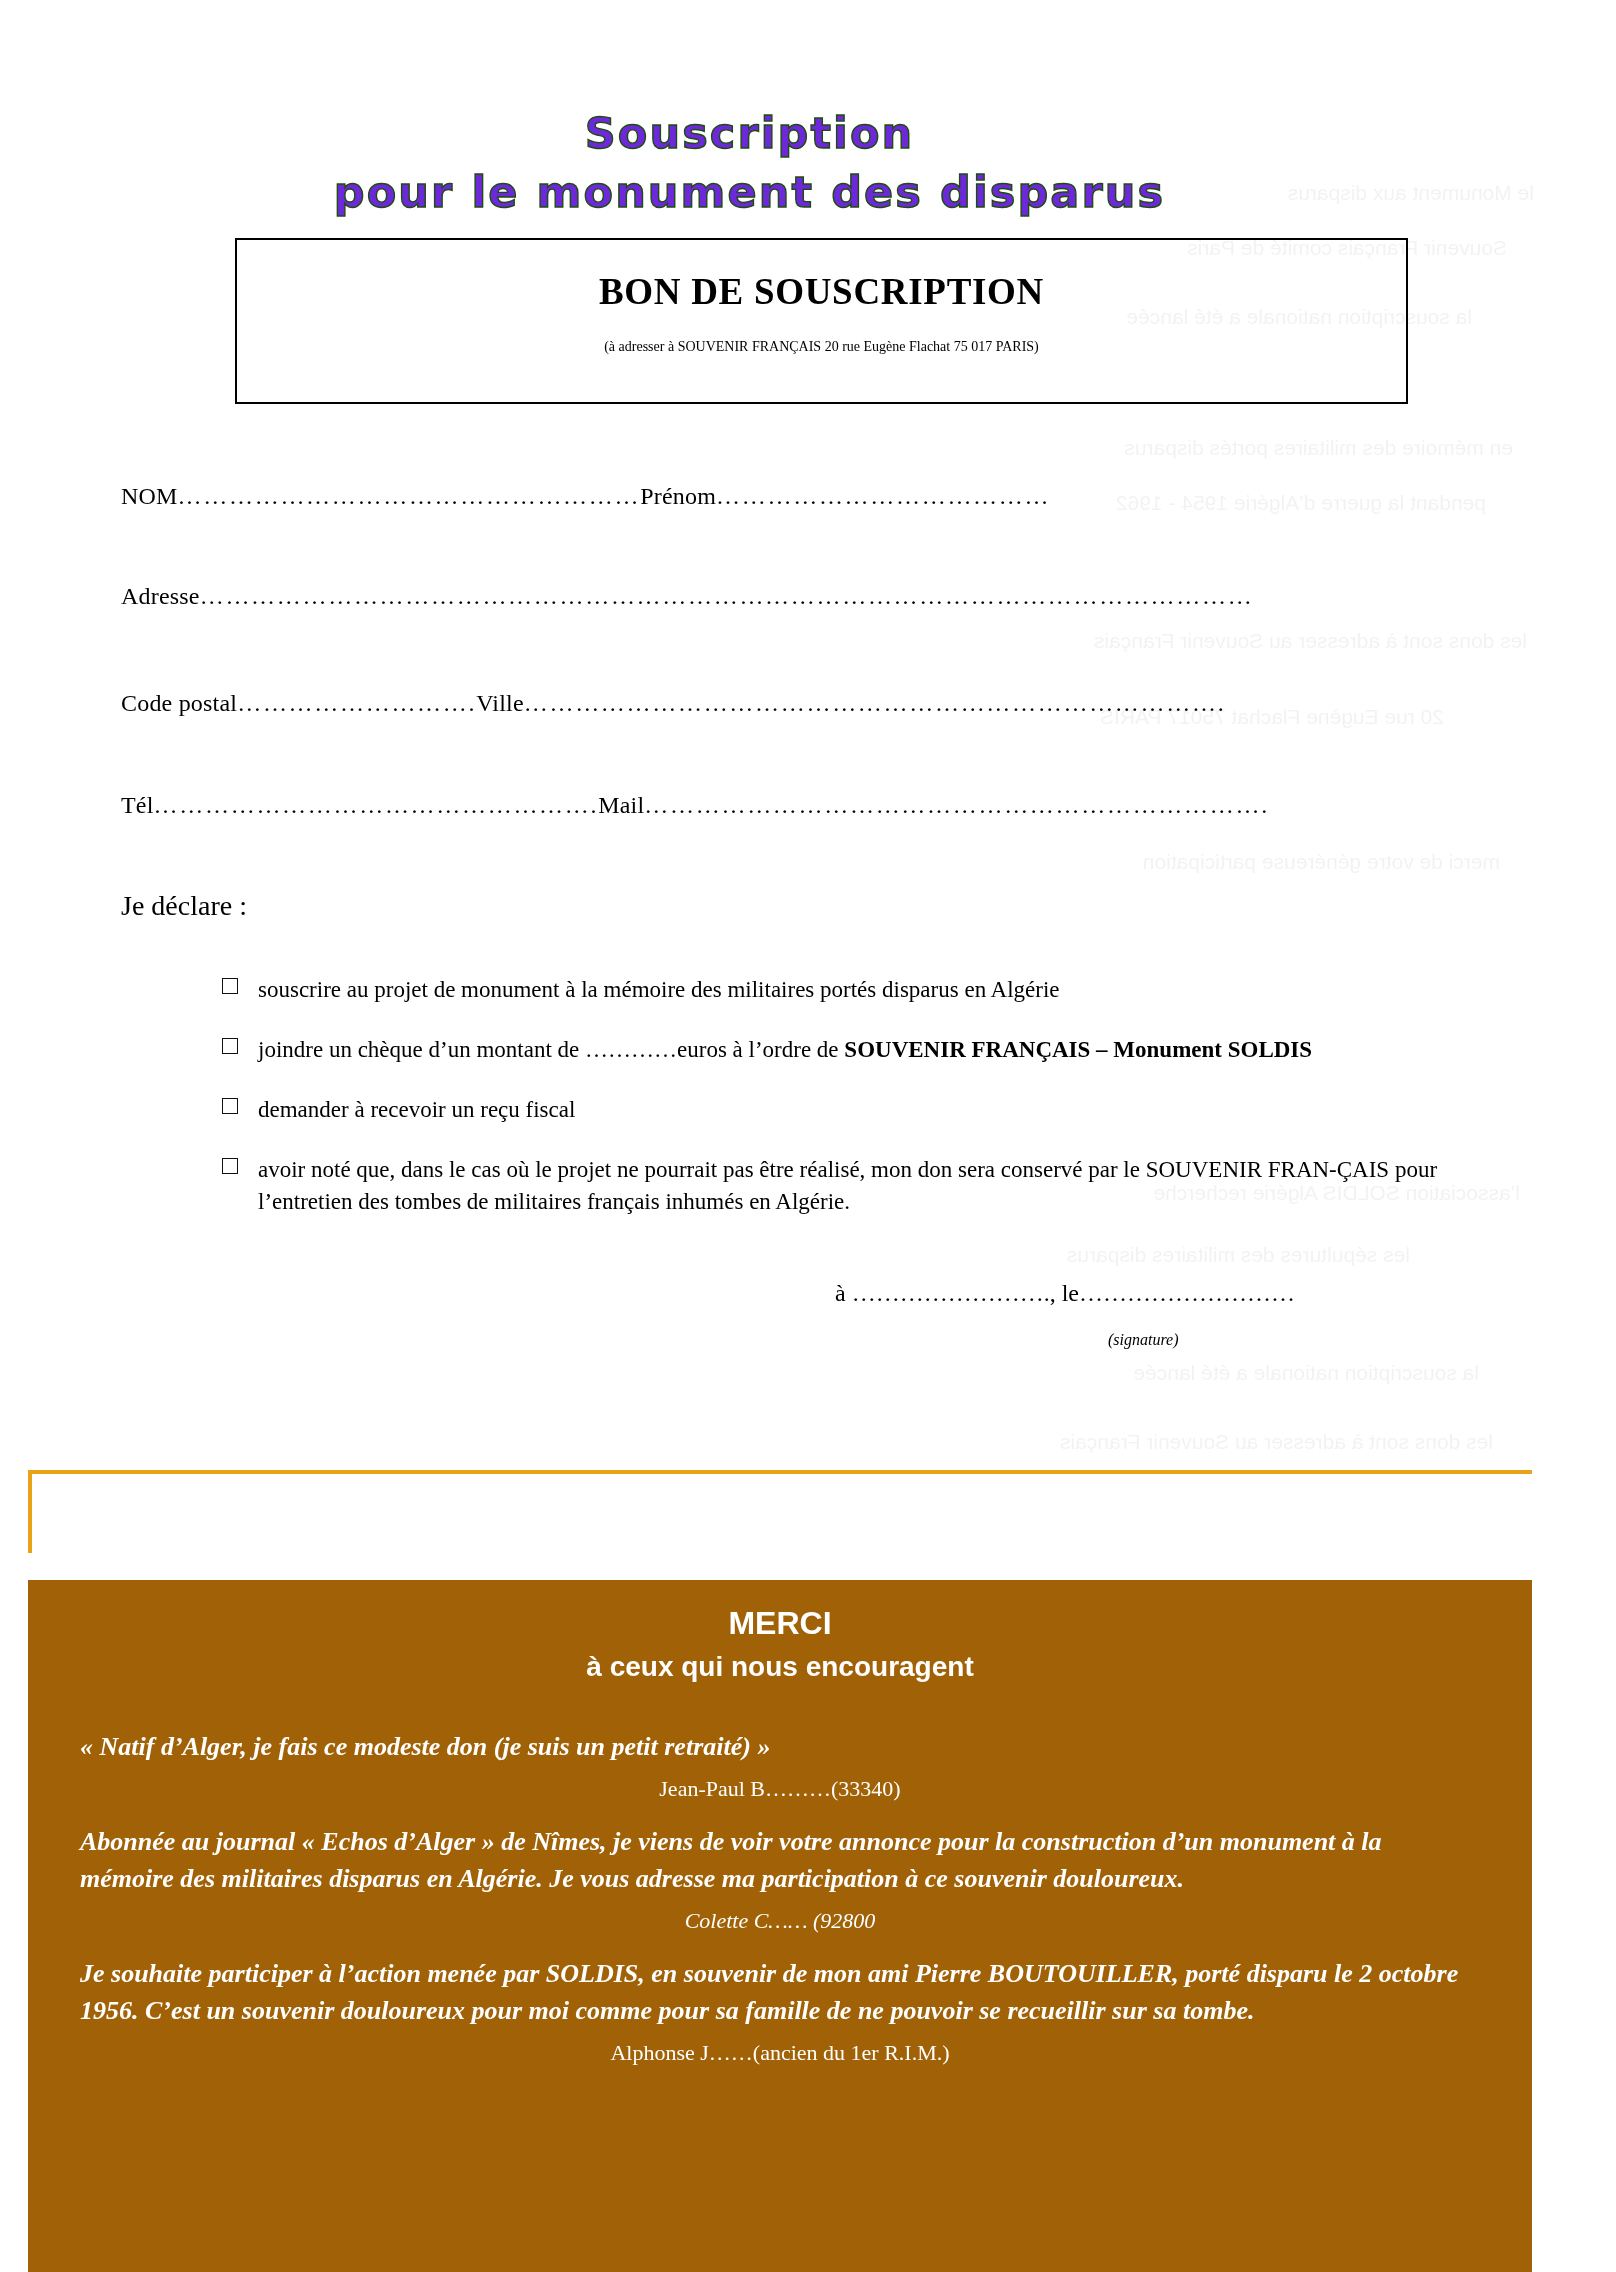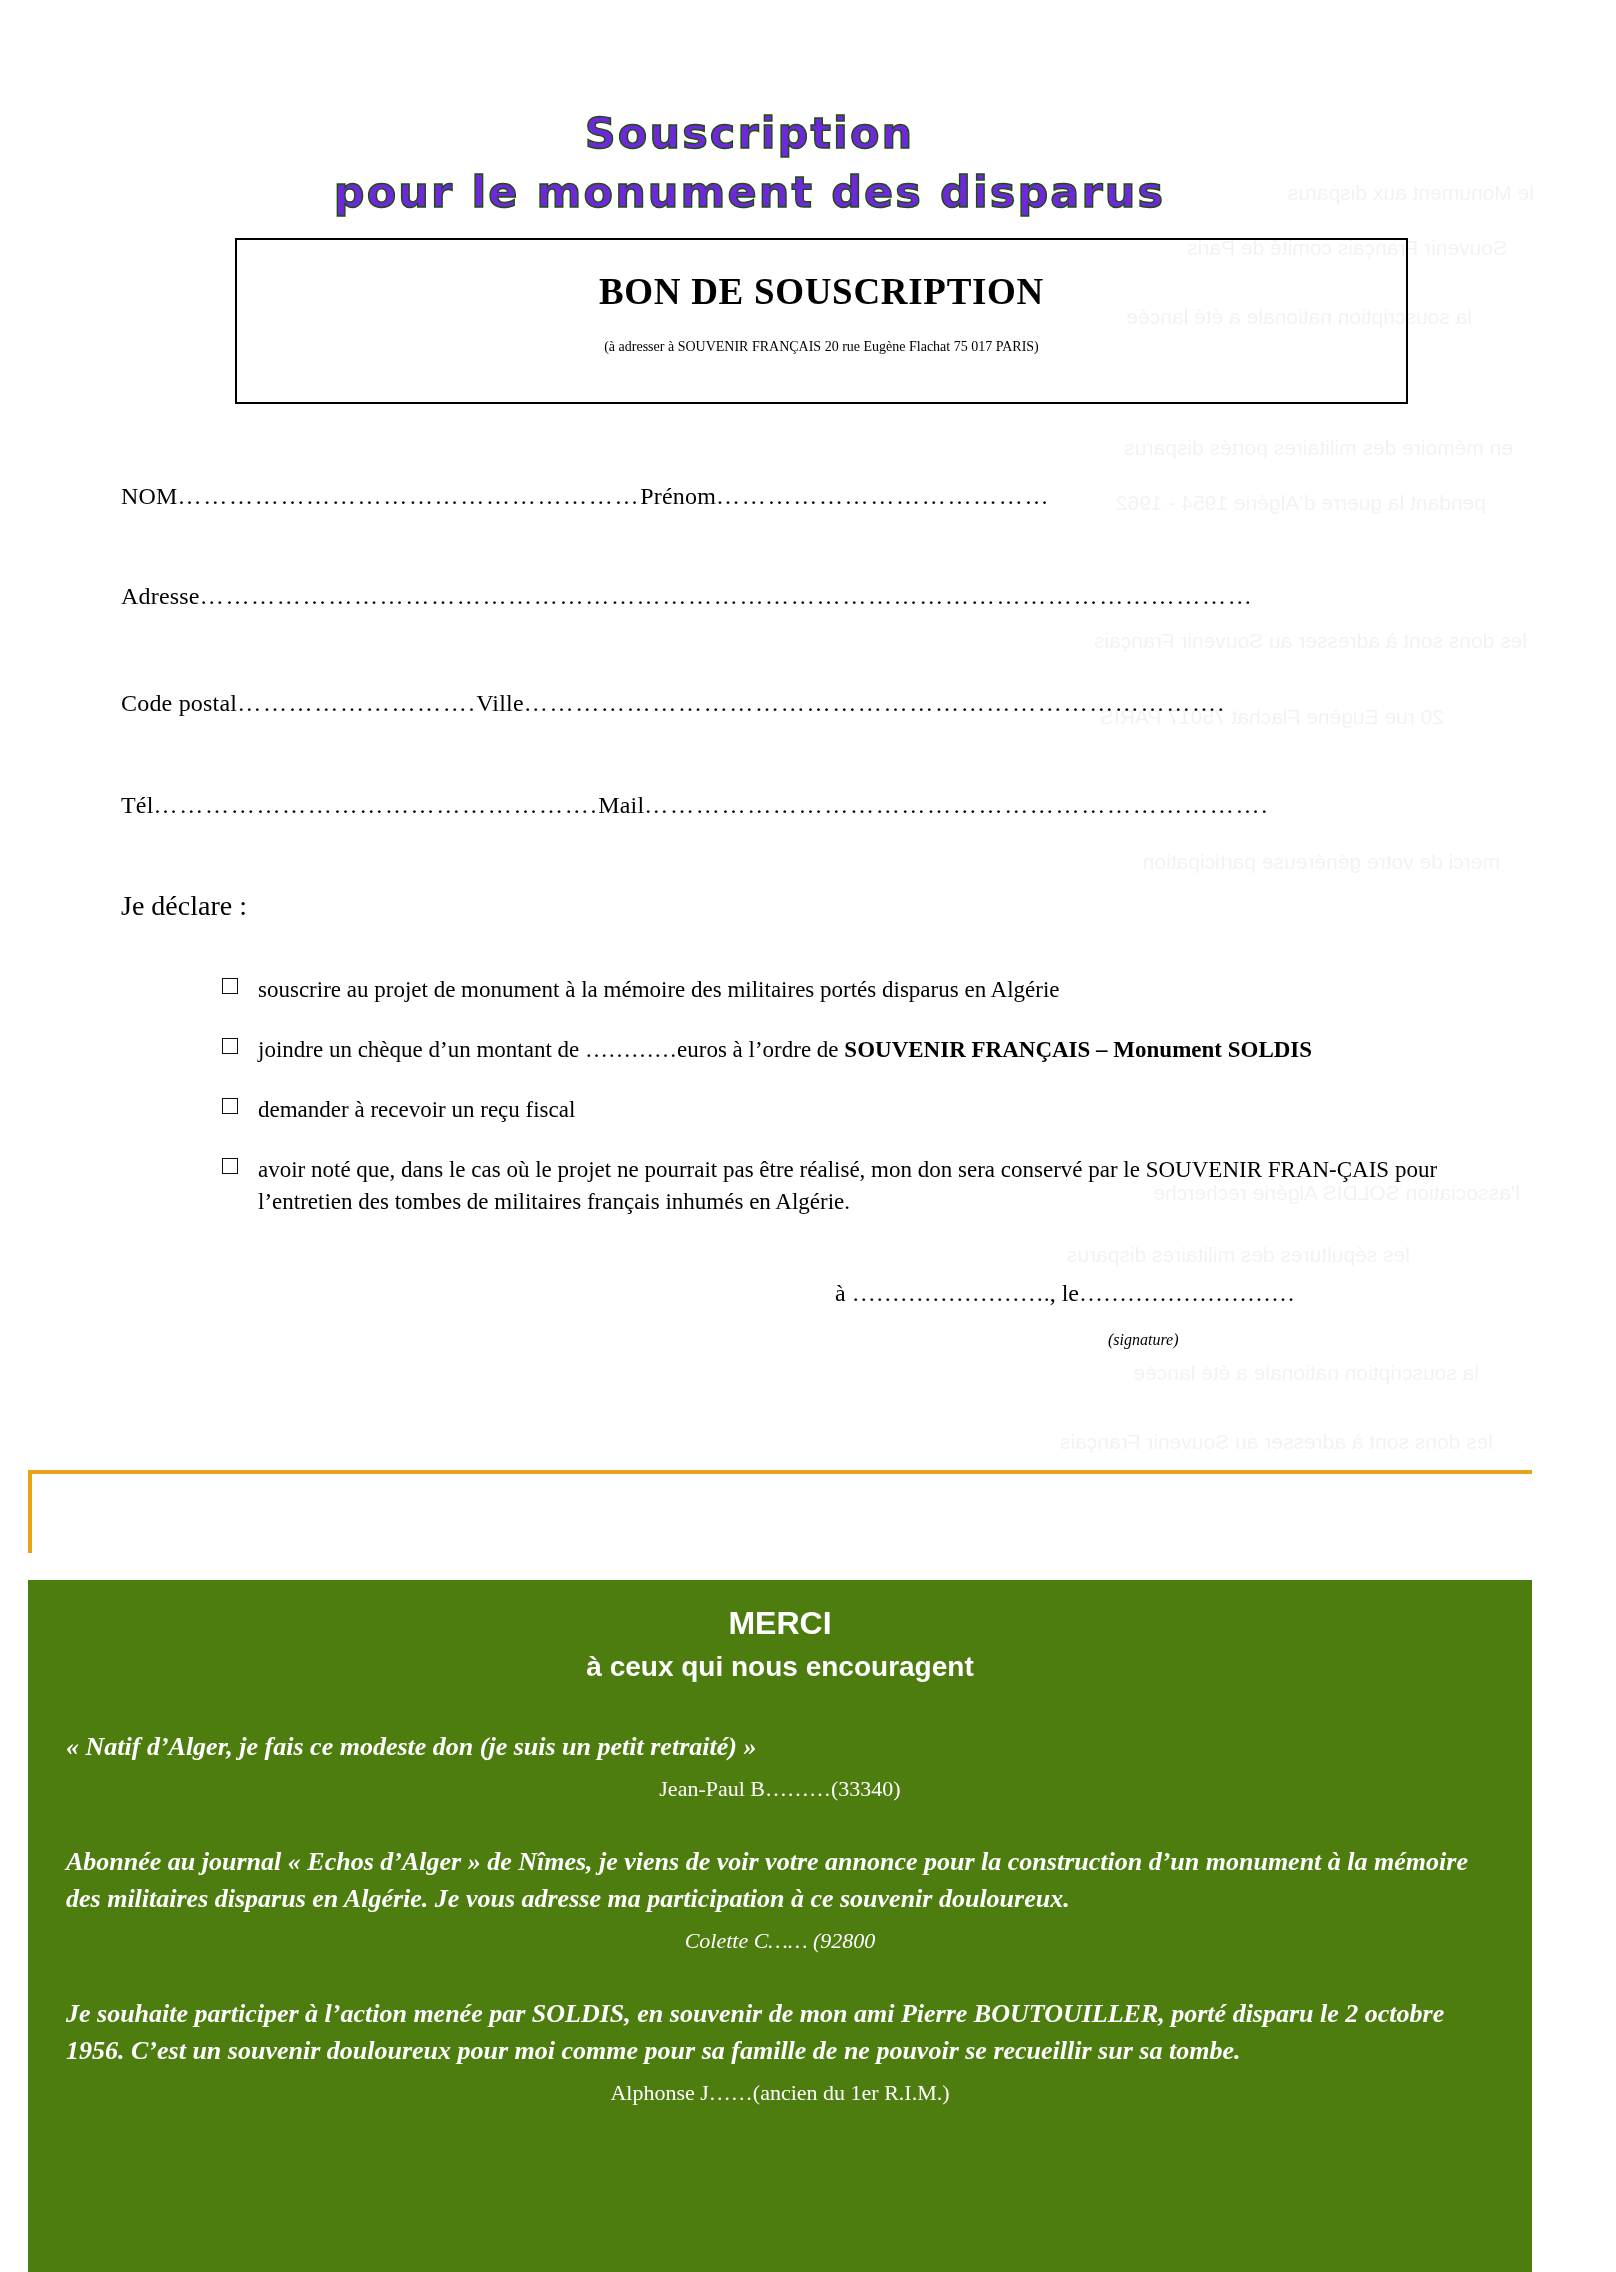--- a/index.html
+++ b/index.html
@@ -136,41 +136,41 @@
     box-sizing: border-box;
   }
 
   
   .green-panel {
     position: absolute;
     left: 28px;
     top: 1580px;
     width: 1504px;
     height: 692px;
-    background: #4d7c0f;
+    background: #a16207;
     color: #ffffff;
     box-sizing: border-box;
-    padding: 21px 38px;
+    padding: 21px 52px;
   }
   .green-panel .merci {
     text-align: center;
     font-family: "Liberation Sans", sans-serif;
     font-weight: bold;
     font-size: 32px;
     line-height: 44px;
   }
   .green-panel .merci .sub { font-size: 28px; display: block; }
 
   .quote {
     font-family: "Liberation Serif", serif;
     font-style: italic;
     font-weight: bold;
     font-size: 26px;
     line-height: 37px;
-    margin-top: 41px;
+    margin-top: 21px;
   }
   .quote.q1 { margin-top: 39px; }
   .attrib {
     text-align: center;
     font-style: normal;
     font-weight: normal;
     font-size: 22px;
     margin-top: 11px;
     font-family: "Liberation Serif", serif;
   }

